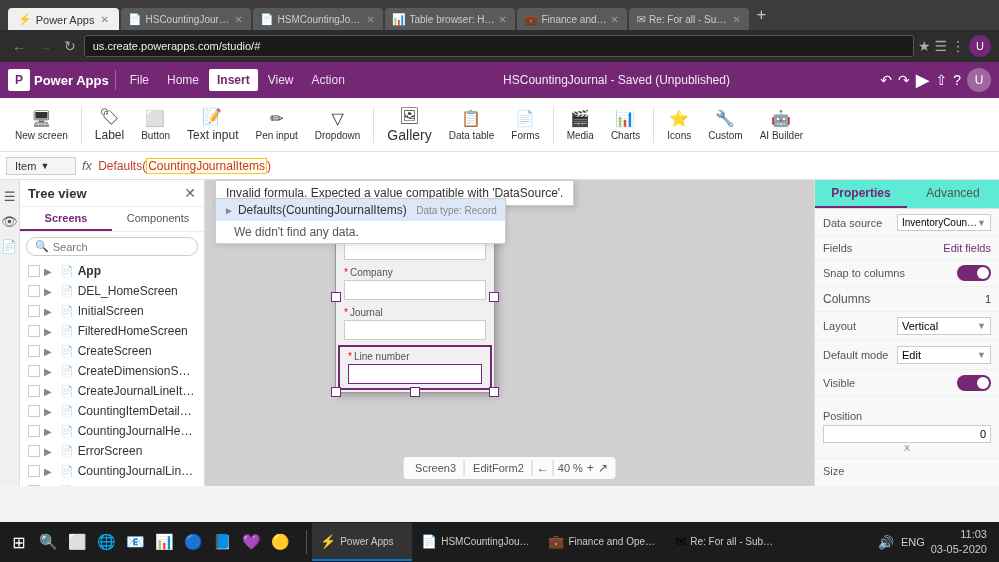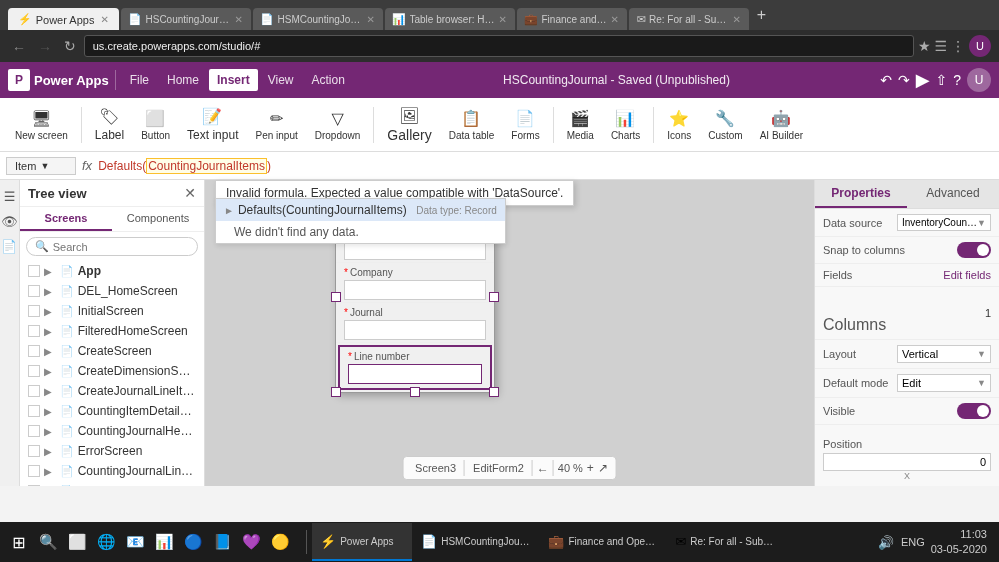--- a/index.html
+++ b/index.html
@@ -341,51 +341,51 @@
       <span style="width:1px; height:16px; background:#ccc;"></span>
       <button style="background:none; border:none; cursor:pointer; color:#555; font-size:12px;">←</button>
       <span style="width:1px; height:16px; background:#ccc;"></span>
       <span style="font-size:11px; color:#555;">40 %</span>
       <button style="background:none; border:none; cursor:pointer; color:#555; font-size:12px;">+</button>
       <button style="background:none; border:none; cursor:pointer; color:#555; font-size:12px;">↗</button>
     </div>
   </div>
 
   <div style="width:185px; background:#f8f8f8; border-left:1px solid #ddd; display:flex; flex-direction:column; font-size:12px; overflow-y:auto;">
-    <div style="display:flex; border-bottom:1px solid #ddd; background:#e5e5e5;">
+    <div style="display:flex; border-bottom:1px solid #ddd; background:#5eead4;">
       <div style="flex:1; text-align:center; padding:6px 4px; cursor:pointer; font-size:12px; color:#742774; font-weight:600; border-bottom:2px solid #742774;">
         <span>Properties</span>
       </div>
       <div style="flex:1; text-align:center; padding:6px 4px; cursor:pointer; font-size:12px; color:#555;">
         <span>Advanced</span>
       </div>
     </div>
 
     <div style="display:flex; align-items:center; padding:5px 8px; border-bottom:1px solid #eee; gap:4px;">
       <span style="color:#555; font-size:11px; min-width:70px;">Data source</span>
       <div style="display:flex; align-items:center; flex:1; border:1px solid #ccc; background:white; padding:2px 4px; font-size:11px; cursor:pointer; overflow:hidden;">
         <span style="flex:1; overflow:hidden; text-overflow:ellipsis; white-space:nowrap; font-size:10px;">InventoryCounting...</span>
         <span style="color:#888; font-size:9px;">▼</span>
       </div>
     </div>
 
     <div style="display:flex; align-items:center; padding:5px 8px; border-bottom:1px solid #eee; gap:4px;">
+      <span style="color:#555; font-size:11px; min-width:70px;">Fields</span>
+      <span style="color:#742774; cursor:pointer; font-size:11px; margin-left:auto;">Edit fields</span>
+    </div>
+
+    <div style="display:flex; align-items:center; padding:5px 8px; border-bottom:1px solid #eee; gap:4px;">
       <span style="color:#555; font-size:11px; min-width:70px;">Snap to columns</span>
       <div style="width:34px; height:16px; background:#742774; border-radius:8px; position:relative; cursor:pointer; margin-left:auto; flex-shrink:0;">
         <div style="position:absolute; right:2px; top:2px; width:12px; height:12px; background:white; border-radius:50%;"></div>
       </div>
     </div>
 
     <div style="display:flex; align-items:center; padding:5px 8px; border-bottom:1px solid #eee; gap:4px;">
-      <span style="color:#555; font-size:11px; min-width:70px;">Fields</span>
-      <span style="color:#742774; cursor:pointer; font-size:11px; margin-left:auto;">Edit fields</span>
-    </div>
-
-    <div style="display:flex; align-items:center; padding:5px 8px; border-bottom:1px solid #eee; gap:4px;">
-      <span style="color:#555; font-size:16px; min-width:70px;margin-top:24px;">Columns</span>
+      <span style="color:#555; font-size:12px; min-width:70px;">Columns</span>
       <span style="flex:1; color:#333; font-size:11px; margin-left:auto; text-align:right;">1</span>
     </div>
 
     <div style="display:flex; align-items:center; padding:5px 8px; border-bottom:1px solid #eee; gap:4px;">
       <span style="color:#555; font-size:11px; min-width:70px;">Layout</span>
       <div style="display:flex; align-items:center; flex:1; border:1px solid #ccc; background:white; padding:2px 4px; font-size:11px; cursor:pointer;">
         <span style="flex:1;">Vertical</span>
         <span style="color:#888; font-size:9px;">▼</span>
       </div>
     </div>

